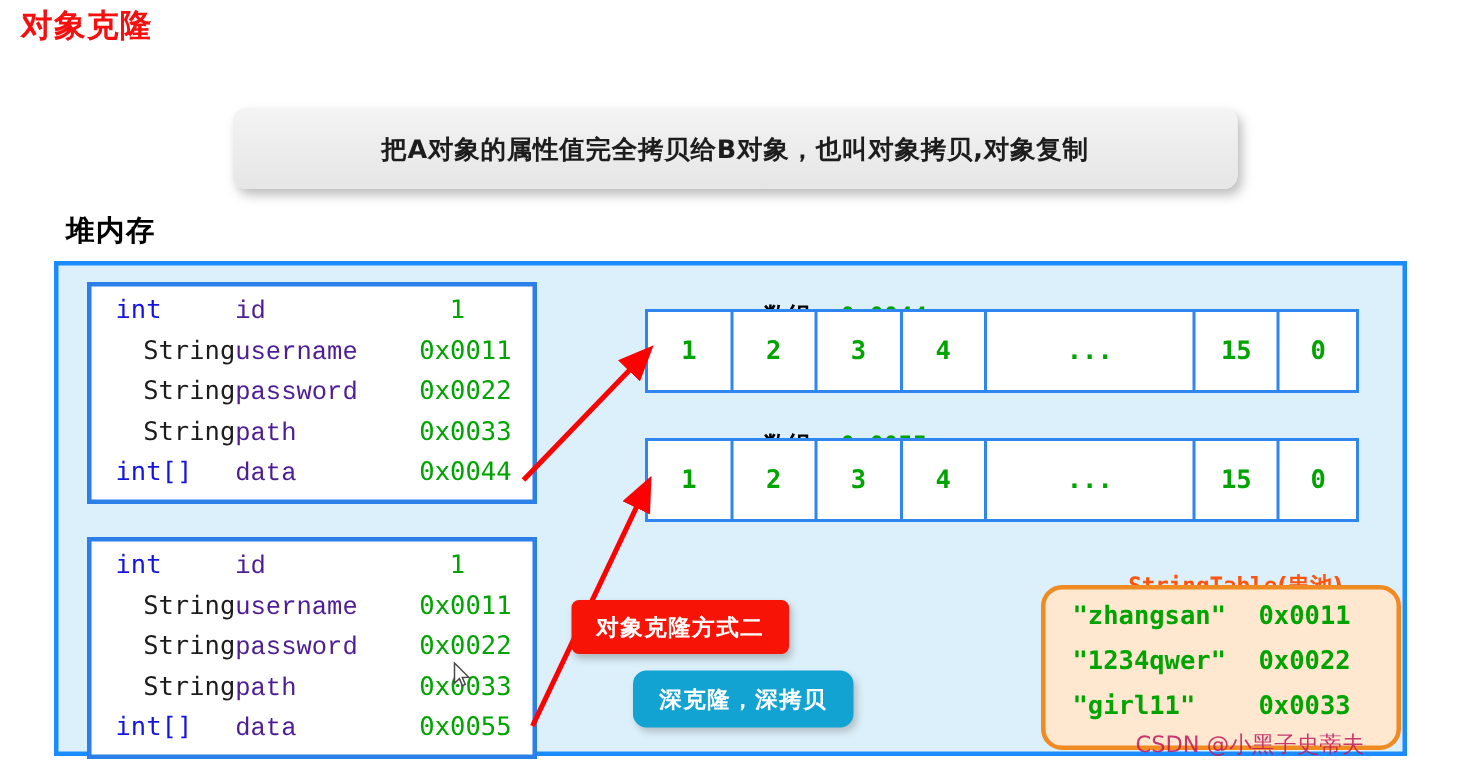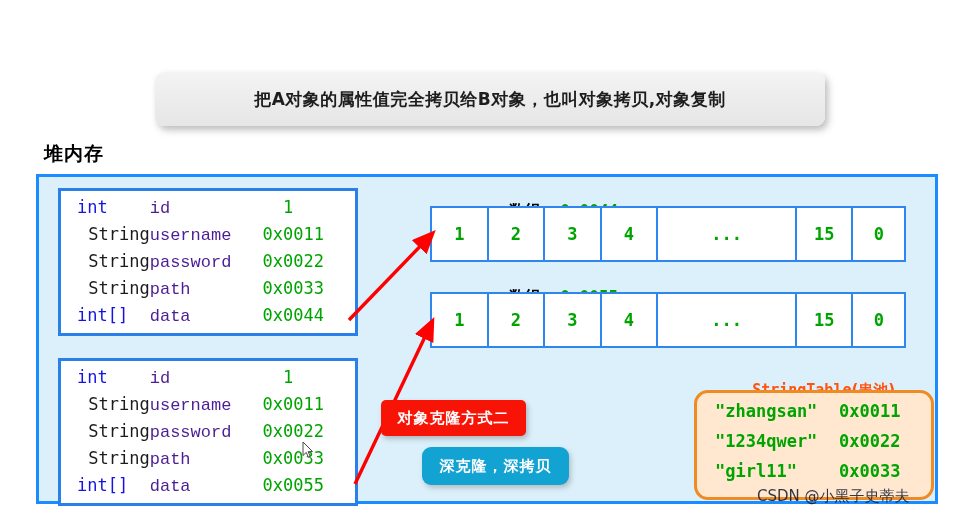--- a/index.html
+++ b/index.html
@@ -73,21 +73,21 @@
     border: 3px solid #1a8cff;
     box-sizing: border-box;
   }
 
   
   .obj-box {
     position: absolute;
     background: #ffffff;
     border: 3px solid #2a7fe8;
     box-sizing: border-box;
-    padding: 6px 31px 6px 16px;
+    padding: 6px 14px 6px 16px;
   }
   .obj-box-1 { left: 58px; top: 188px; width: 300px; height: 148px; }
   .obj-box-2 { left: 58px; top: 358px; width: 300px; height: 148px; }
 
   .obj-row {
     display: flex;
     align-items: baseline;
     height: 27px;
     font-family: "DejaVu Sans Mono", monospace;
     font-size: 17px;
@@ -225,30 +225,31 @@
     height: 18px;
   }
 
   
   .watermark {
     position: absolute;
     left: 757px;
     top: 487px;
     font-family: "DejaVu Sans", sans-serif;
     font-size: 15px;
-    color: #0f172a;
+    color: #be185d;
     opacity: 0.85;
     white-space: pre;
   }
 </style>
 </head>
 <body>
 
 <div id="root">
 
+  <div class="page-title">对象克隆</div>
 
   <div class="banner">
     <span class="banner-text">把A对象的属性值完全拷贝给B对象，也叫对象拷贝,对象复制</span>
   </div>
 
   <div class="heap-label">堆内存</div>
 
   <div class="heap-box"></div>
 
   <div class="obj-box obj-box-1">

